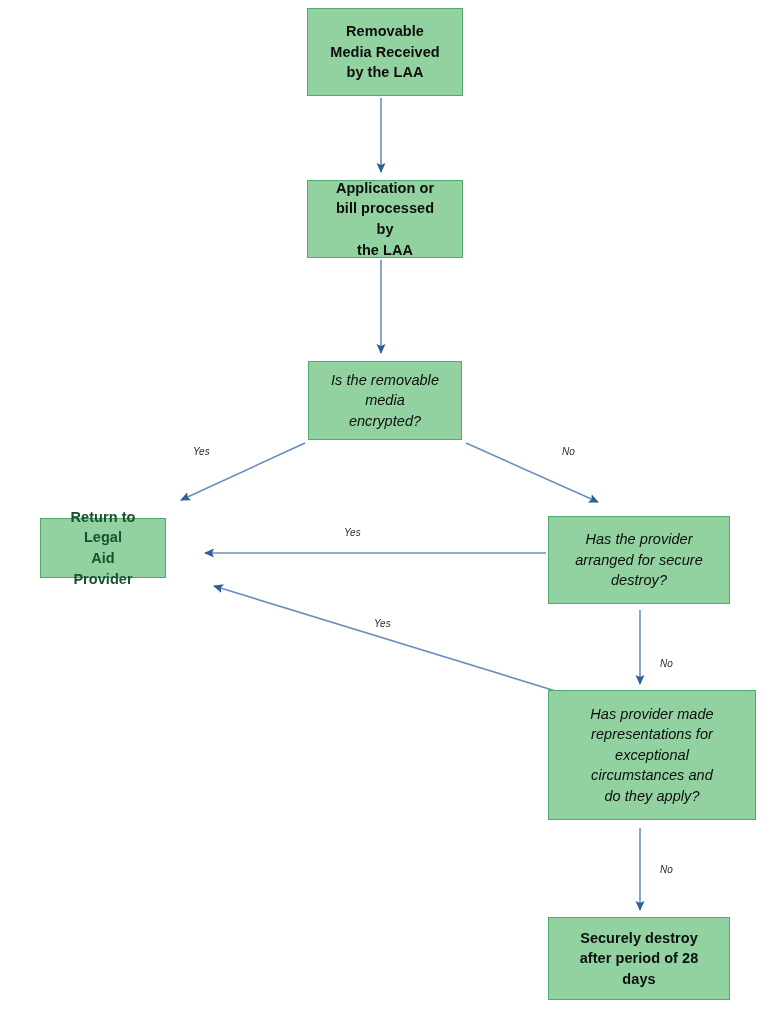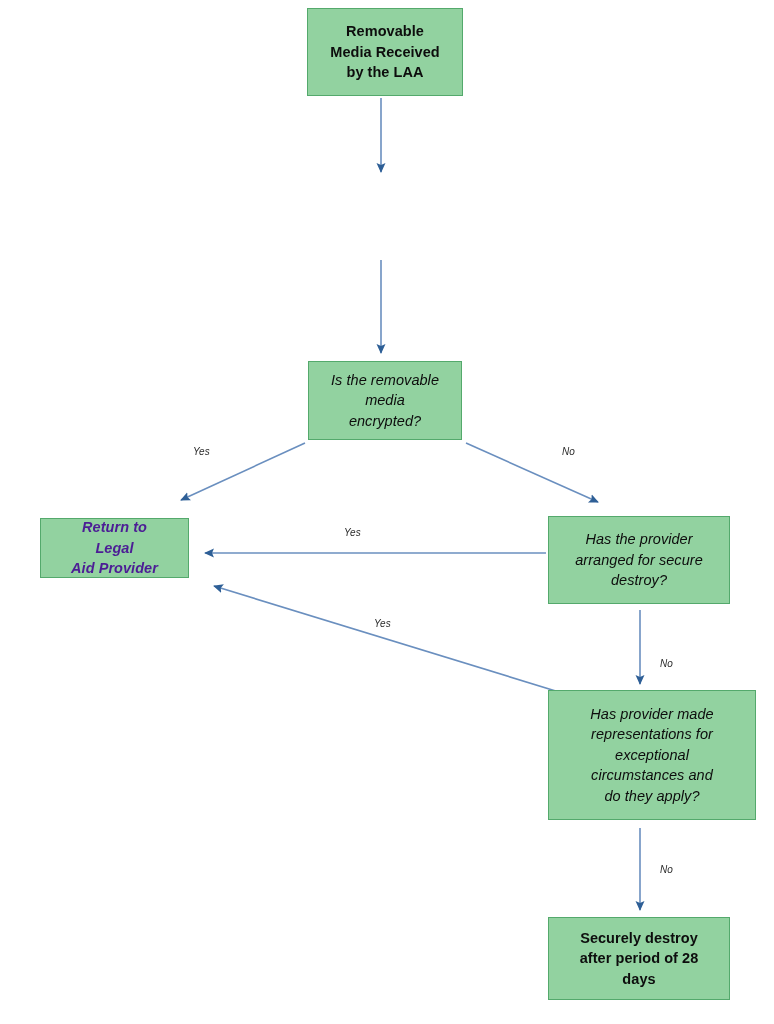--- a/index.html
+++ b/index.html
@@ -92,27 +92,32 @@
         <polyline points="640,828 640,910" fill="none" stroke="#6a8fbf" stroke-width="1.6" marker-end="url(#arrow-head)"></polyline>
       </g>
   </svg>
 
   <div class="node process" id="node-0" style="left: 307px; top: 8px; width: 156px; height: 88px; background: rgb(146, 210, 160); border-color: rgb(84, 169, 108); color: rgb(13, 13, 13);">
     <span class="node-text">Removable
 Media Received
 by the LAA</span>
   </div>
 
+  <div class="node process" id="node-1" style="left: 307px; top: 180px; width: 156px; height: 78px; background: rgb(146, 210, 160); border-color: rgb(84, 169, 108); color: rgb(13, 13, 13);">
+    <span class="node-text">Application or
+bill processed by
+the LAA</span>
+  </div>
 
   <div class="node decision" id="node-2" style="left: 308px; top: 361px; width: 154px; height: 79px; background: rgb(146, 210, 160); border-color: rgb(84, 169, 108); color: rgb(13, 13, 13);">
     <span class="node-text">Is the removable
 media encrypted?</span>
   </div>
 
-  <div class="node process" id="node-3" style="left: 40px; top: 518px; width: 149px; height: 60px; background: rgb(146, 210, 160); border-color: rgb(84, 169, 108); color: #4c1d95; font-style: italic;">
+  <div class="node process" id="node-3" style="left: 40px; top: 518px; width: 126px; height: 60px; background: rgb(146, 210, 160); border-color: rgb(84, 169, 108); color: #14532d;">
     <span class="node-text">Return to Legal
 Aid Provider</span>
   </div>
 
   <div class="node decision" id="node-4" style="left: 548px; top: 516px; width: 182px; height: 88px; background: rgb(146, 210, 160); border-color: rgb(84, 169, 108); color: rgb(13, 13, 13);">
     <span class="node-text">Has the provider
 arranged for secure
 destroy?</span>
   </div>
 

